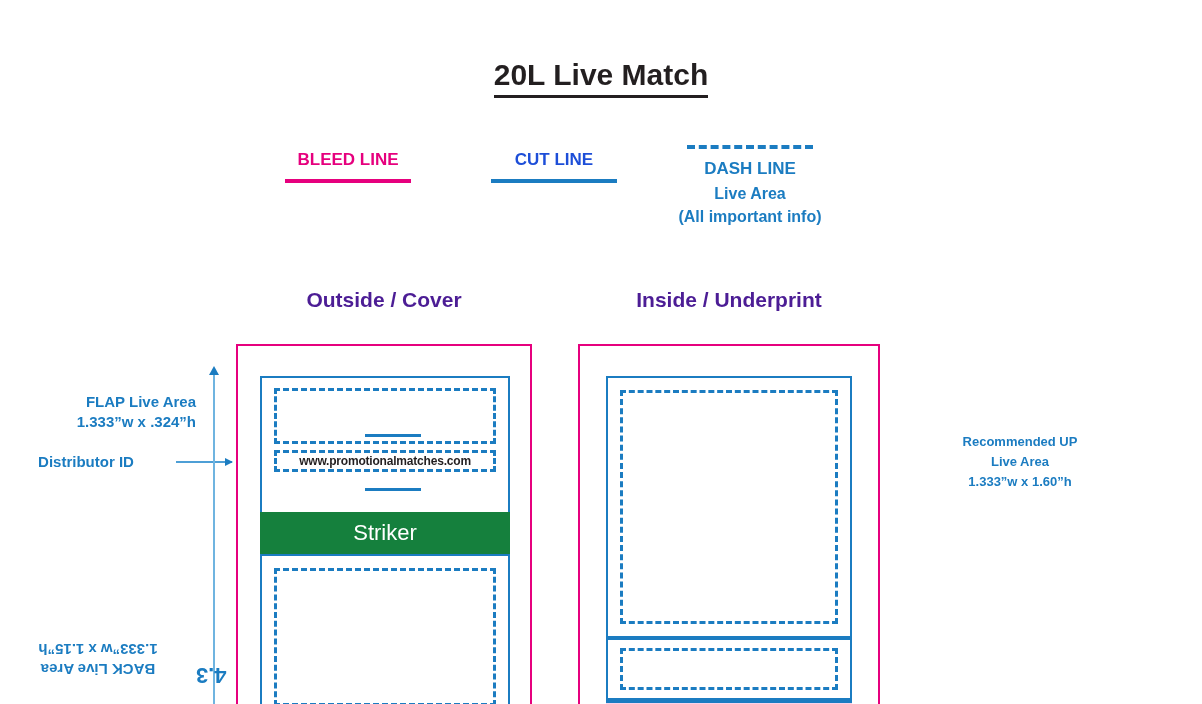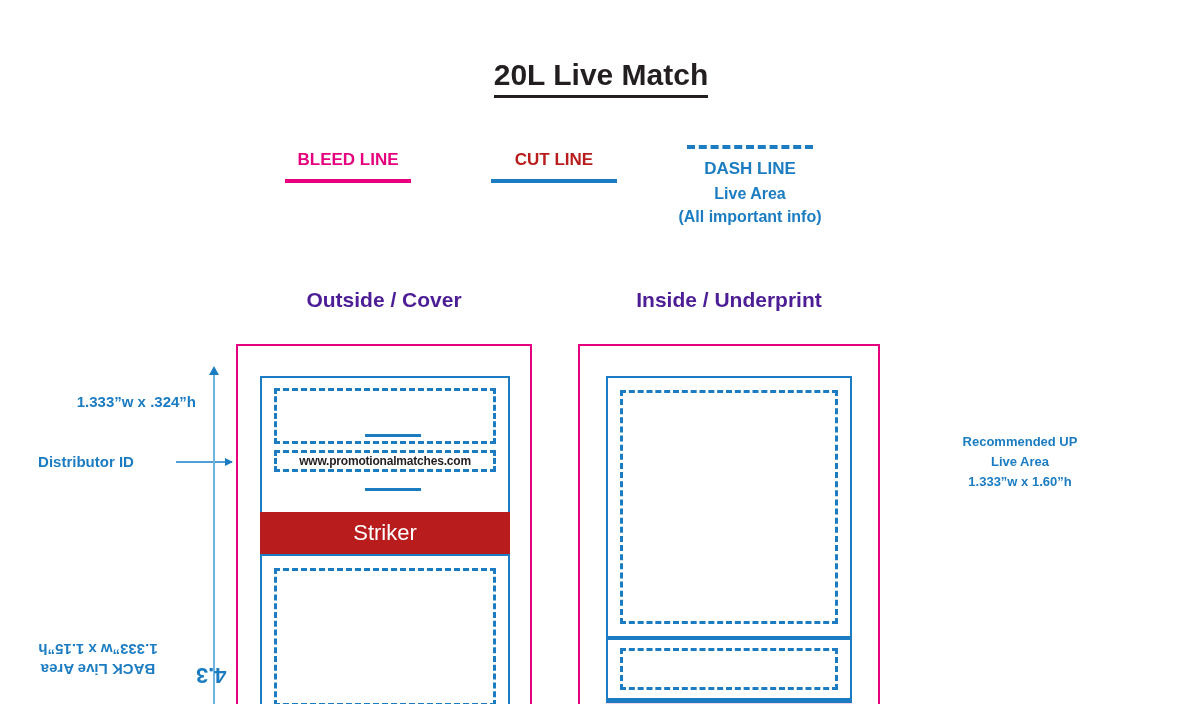--- a/index.html
+++ b/index.html
@@ -42,21 +42,21 @@
     font-weight: bold;
     line-height: 1.45;
   }
   .legend-rule {
     height: 4px;
     width: 126px;
     margin: 6px auto 0 auto;
   }
   #legend-bleed { left: 230px; top: 148px; width: 236px; color: #e6007e; }
   #legend-bleed .legend-rule { background: #e6007e; }
-  #legend-cut { left: 436px; top: 148px; width: 236px; color: #b91c1c; }
+  #legend-cut { left: 436px; top: 148px; width: 236px; color: #1d4ed8; }
   #legend-cut .legend-rule { background: #1b7cc1; }
   #legend-dash { left: 632px; top: 145px; width: 236px; color: #1b7cc1; }
   #legend-dash .dash-rule {
     width: 126px;
     height: 0;
     margin: 0 auto 8px auto;
     border-top: 4px dashed #1b7cc1;
   }
   #legend-dash .legend-sub {
     font-size: 16px;
@@ -122,21 +122,21 @@
     width: 56px;
     background: #1b7cc1;
   }
   #out-rule-top    { left: 127px; top: 88px; }
   #out-rule-bottom { left: 127px; top: 142px; }
 
   #out-striker {
     position: absolute;
     left: 22px; top: 166px;
     width: 250px; height: 42px;
-    background: #b91c1c;
+    background: #15803d;
     color: #ffffff;
     font-size: 22px;
     line-height: 42px;
     text-align: center;
     box-sizing: border-box;
   }
 
   #out-back-cut  { left: 22px; top: 208px; width: 250px; height: 152px; }
   #out-back-live { left: 36px; top: 222px; width: 222px; height: 138px; }
 
@@ -278,20 +278,21 @@
   <div class="cut-box" id="in-main-cut"></div>
   <div class="live-box" id="in-main-live"></div>
 
   <div class="cut-box" id="in-flap-cut"></div>
   <div class="live-box" id="in-flap-live"></div>
 
   <div id="in-striker-band"></div>
 </div>
 
 <div class="anno" id="anno-flap">
+  <div>FLAP Live Area</div>
   <div>1.333”w x .324”h</div>
 </div>
 
 <div class="anno" id="anno-distributor">Distributor ID</div>
 <div id="leader-distributor"></div>
 
 <div id="anno-back">
   <div>BACK Live Area</div>
   <div>1.333”w x 1.15”h</div>
 </div>

